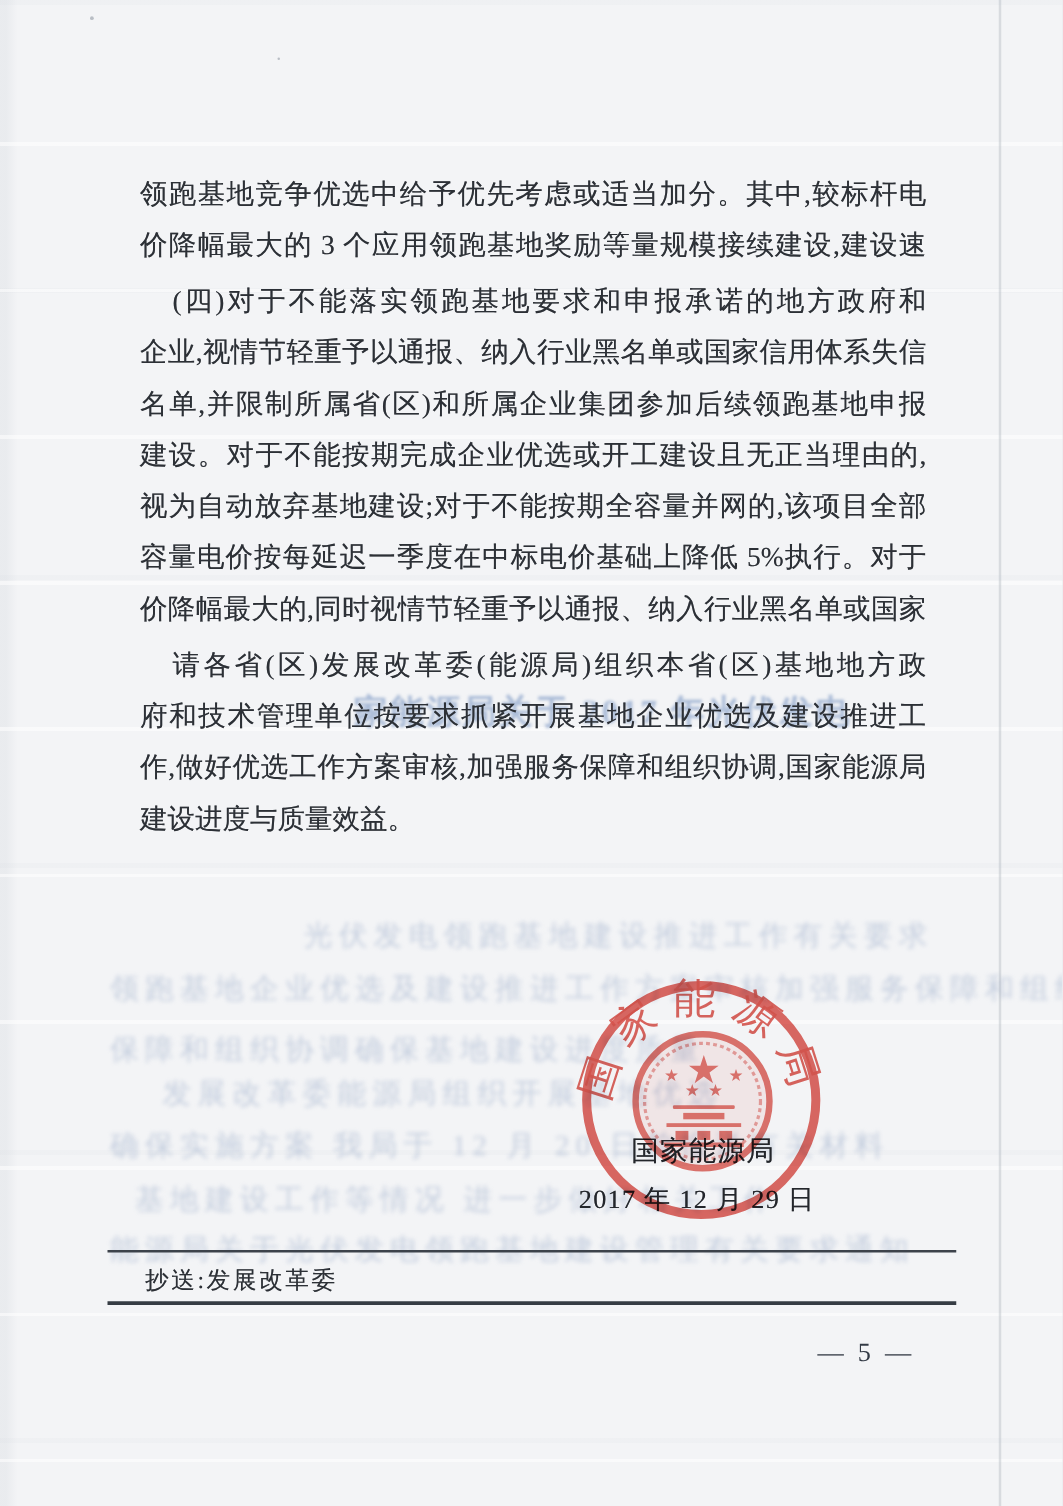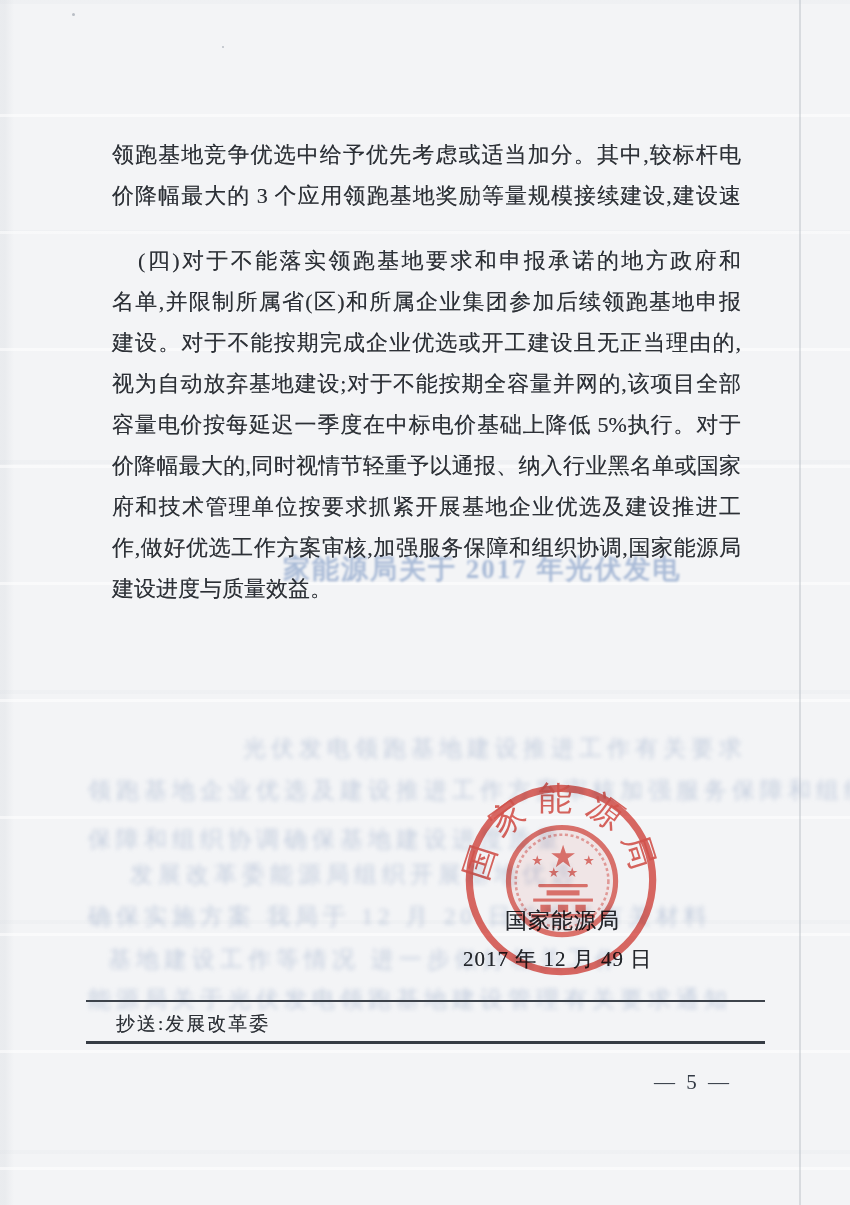--- a/index.html
+++ b/index.html
@@ -22,21 +22,21 @@
 
   
   .text-block{
     position:absolute;left:112px;top:134px;width:629px;
     color:#2c3036;font-size:22px;line-height:41px;
     text-shadow:0 0 .5px rgba(44,48,54,.55);
   }
   .ln{text-align:justify;text-align-last:left;white-space:normal;}
   .ln.fill{text-align-last:justify;}
   .ln.ind{text-indent:26px;}
-  .ln.gap{margin-top:24px;}
+  .ln.gap{margin-top:4px;}
 
   
   .ghost{position:absolute;white-space:nowrap;pointer-events:none;}
   .ghost-heading{
     left:283px;top:551px;font-size:27px;font-weight:bold;letter-spacing:2px;
     color:rgba(118,147,193,.58);filter:blur(1.1px);
   }
   .gr{font-size:23px;letter-spacing:5px;color:rgba(128,150,188,.40);filter:blur(1.9px);}
   .g1{left:243px;top:733px;}
   .g2{left:88px;top:775px;}
@@ -96,32 +96,34 @@
     <div class="ghost gr g4">发展改革委能源局组织开展基地优选</div>
     <div class="ghost gr g5">确保实施方案 我局于 12 月 20 日前报送有关材料</div>
     <div class="ghost gr g6">基地建设工作等情况 进一步做好相关工作</div>
     <div class="ghost gr g7">能源局关于光伏发电领跑基地建设管理有关要求通知</div>
   </div>
 
   <div class="text-block">
     <div class="ln fill">领跑基地竞争优选中给予优先考虑或适当加分。其中,较标杆电</div>
     <div class="ln fill">价降幅最大的 3 个应用领跑基地奖励等量规模接续建设,建设速</div>
     <div class="ln ind gap fill">(四)对于不能落实领跑基地要求和申报承诺的地方政府和</div>
+    <div class="ln fill">企业,视情节轻重予以通报、纳入行业黑名单或国家信用体系失信</div>
     <div class="ln fill">名单,并限制所属省(区)和所属企业集团参加后续领跑基地申报</div>
     <div class="ln fill">建设。对于不能按期完成企业优选或开工建设且无正当理由的,</div>
     <div class="ln fill">视为自动放弃基地建设;对于不能按期全容量并网的,该项目全部</div>
     <div class="ln fill">容量电价按每延迟一季度在中标电价基础上降低 5%执行。对于</div>
     <div class="ln fill">价降幅最大的,同时视情节轻重予以通报、纳入行业黑名单或国家</div>
+    <div class="ln ind gap fill">请各省(区)发展改革委(能源局)组织本省(区)基地地方政</div>
     <div class="ln fill">府和技术管理单位按要求抓紧开展基地企业优选及建设推进工</div>
     <div class="ln fill">作,做好优选工作方案审核,加强服务保障和组织协调,国家能源局</div>
     <div class="ln">建设进度与质量效益。</div>
   </div>
 
   <div class="sign-name">国家能源局</div>
-  <div class="sign-date">2017 年 12 月 49 日</div>
+  <div class="sign-date">2017 年 12 月 29 日</div>
 
   <svg class="seal" viewBox="0 0 200 200">
     <circle cx="100" cy="100" r="89" fill="none" stroke="#d9473f" stroke-width="7" opacity="0.88"></circle>
     <path id="sealArc" d="M 31 114 A 70 70 0 1 1 169 114" fill="none"></path>
     <text font-size="33" fill="#d9473f" letter-spacing="11" opacity="0.9" font-family="Liberation Serif, DejaVu Serif, serif">
       <textPath href="#sealArc" startOffset="50%" text-anchor="middle">国家能源局</textPath>
     </text>
     <g fill="#d9473f" opacity="0.82">
       <circle cx="101" cy="101" r="52" fill="rgba(217,71,63,0.10)" stroke="#d9473f" stroke-width="5"></circle>
       <circle cx="101" cy="101" r="45" fill="none" stroke="#d9473f" stroke-width="2.5" stroke-dasharray="3 2.5" opacity="0.65"></circle>

